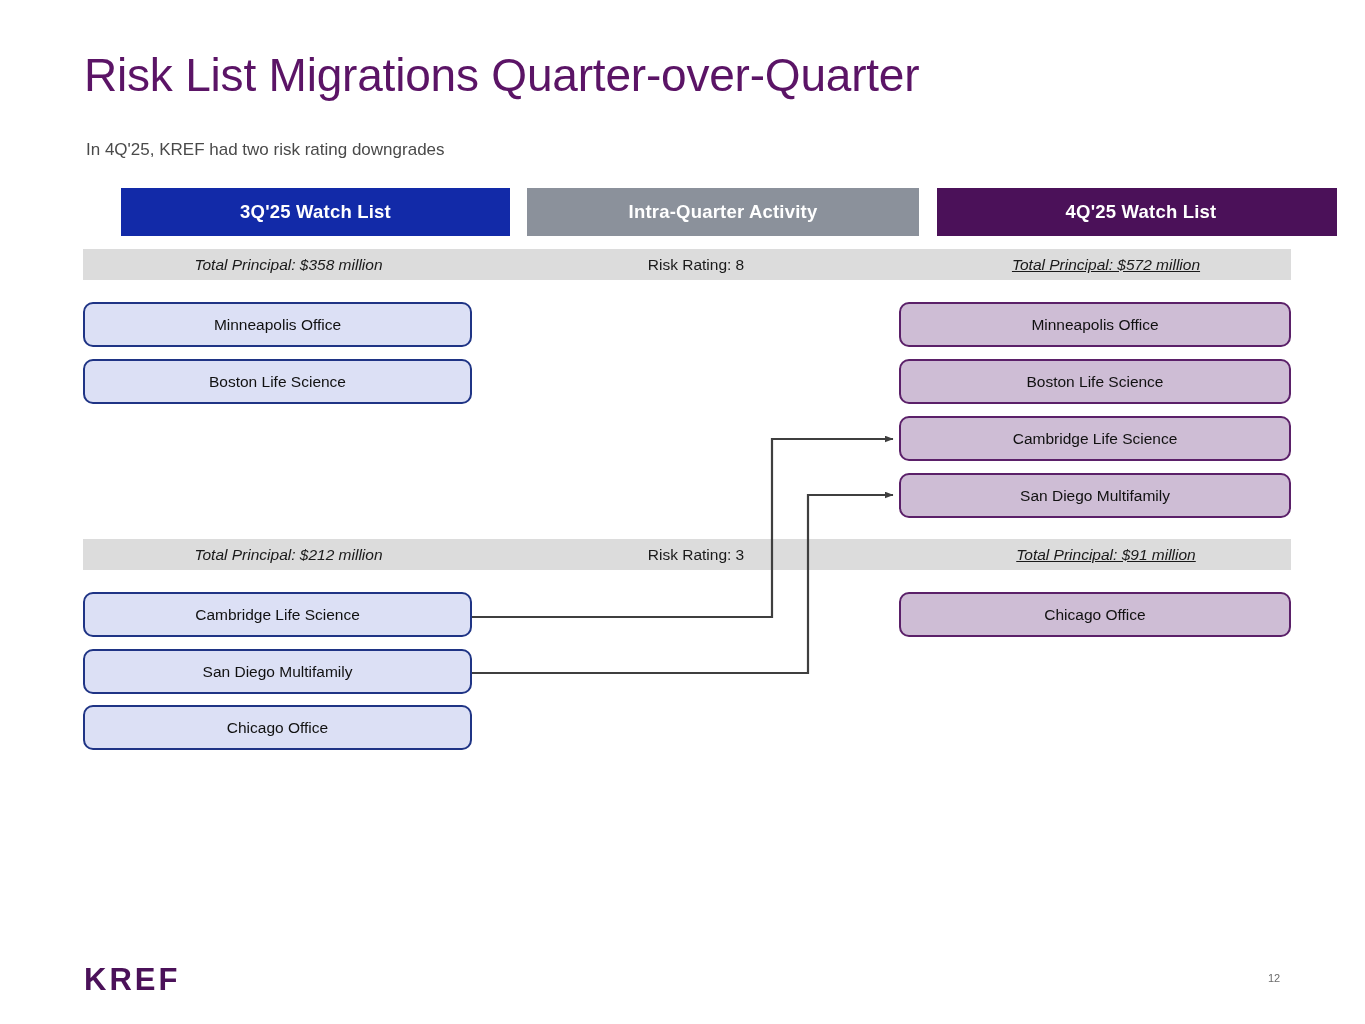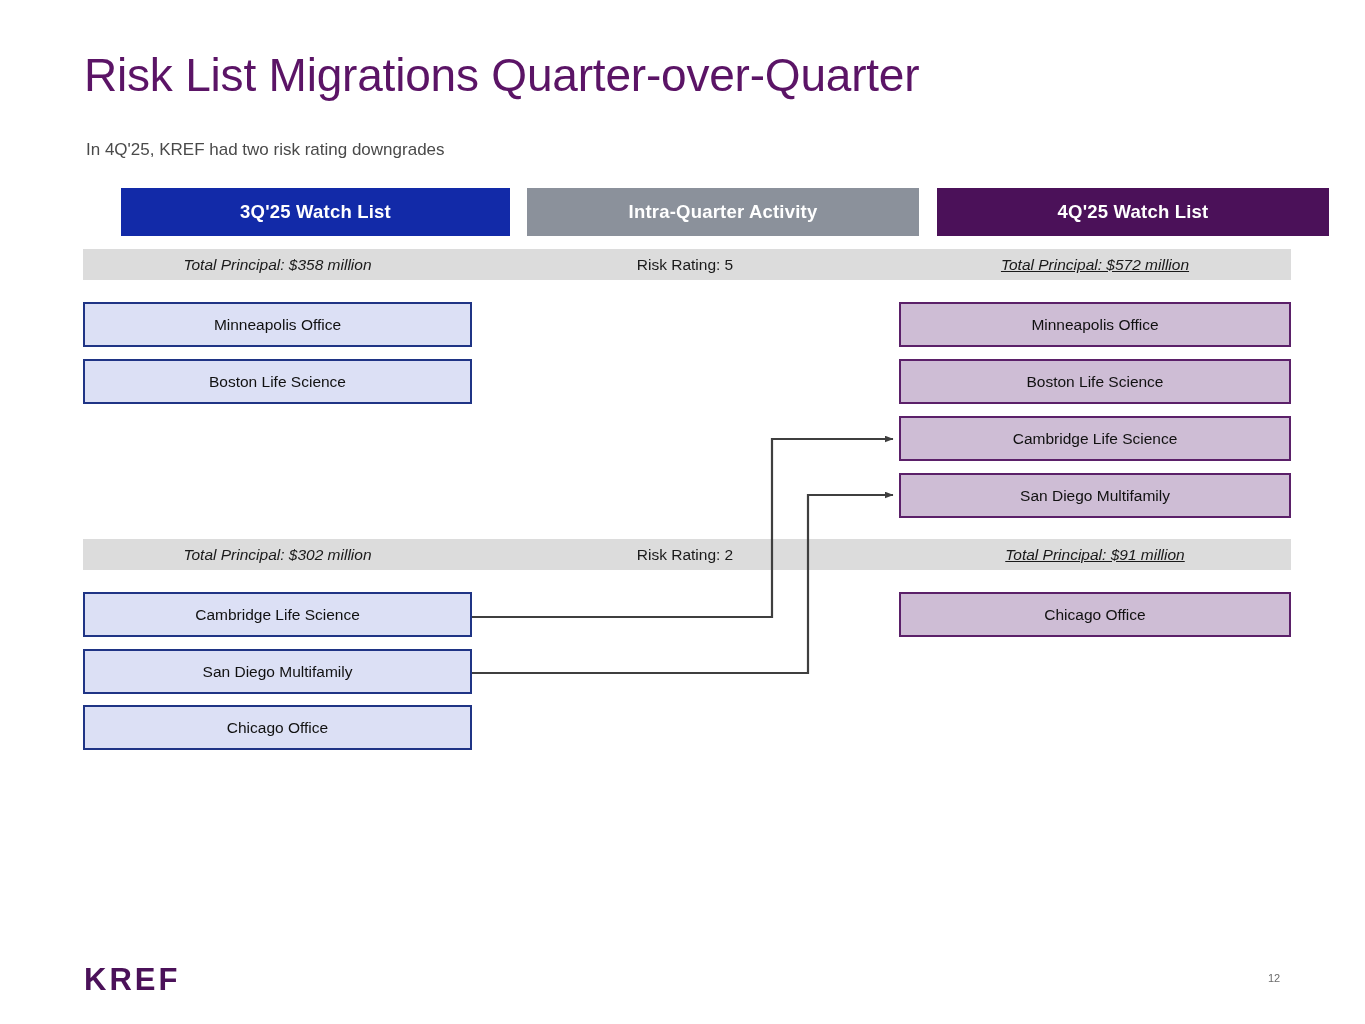--- a/index.html
+++ b/index.html
@@ -44,21 +44,21 @@
     align-items: center;
     justify-content: center;
     color: #ffffff;
     font-size: 18.5px;
     font-weight: bold;
     letter-spacing: 0.2px;
     margin-left: 38px;
   }
   #header-left  { left: 83px;  width: 389px; background: #122AA8; }
   #header-mid   { left: 489px; width: 392px; background: #8B919B; }
-  #header-right { left: 899px; width: 392px; background: #4B1159; }
+  #header-right { left: 899px; width: 392px; background: #4B1159; padding-left: 8px; }
 
   
   .band {
     position: absolute;
     left: 83px;
     width: 1208px;
     height: 31px;
     background: #DCDCDC;
   }
   #band-rr5 { top: 249px; }
@@ -66,36 +66,38 @@
   .band-cell {
     position: absolute;
     top: 0;
     height: 31px;
     display: flex;
     align-items: center;
     justify-content: center;
     font-size: 15.5px;
     color: #1a1a1a;
     white-space: nowrap;
+    padding-left: 11px;
   }
   .band-left  { left: 0px;   width: 389px; font-style: italic; }
   .band-mid   { left: 406px; width: 392px; }
   .band-right { left: 816px; width: 392px; font-style: italic; text-decoration: underline; }
 
   
   .ebox {
     position: absolute;
     height: 45px;
     display: flex;
     align-items: center;
     justify-content: center;
     font-size: 15.5px;
     color: #111111;
     box-sizing: border-box;
     white-space: nowrap;
+    border-radius: 10px;
   }
   .ebox-left {
     left: 83px;
     width: 389px;
     background: #DCE0F5;
     border: 2px solid #1F3485;
   }
   .ebox-right {
     left: 899px;
     width: 392px;
@@ -151,35 +153,35 @@
 <div id="page-subtitle">In 4Q'25, KREF had two risk rating downgrades</div>
 
 <div id="header-left" class="col-header">3Q'25 Watch List</div>
 
 <div id="header-mid" class="col-header">Intra-Quarter Activity</div>
 
 <div id="header-right" class="col-header">4Q'25 Watch List</div>
 
 <div id="band-rr5" class="band">
   <div class="band-cell band-left">Total Principal: $358 million</div>
-  <div class="band-cell band-mid">Risk Rating: 5</div>
+  <div class="band-cell band-mid">Risk Rating: 8</div>
   <div class="band-cell band-right">Total Principal: $572 million</div>
 </div>
 
 <div class="ebox ebox-left row1">Minneapolis Office</div>
 <div class="ebox ebox-left row2">Boston Life Science</div>
 
 <div class="ebox ebox-right row1">Minneapolis Office</div>
 <div class="ebox ebox-right row2">Boston Life Science</div>
 <div class="ebox ebox-right row3">Cambridge Life Science</div>
 <div class="ebox ebox-right row4">San Diego Multifamily</div>
 
 <div id="band-rr4" class="band">
-  <div class="band-cell band-left">Total Principal: $302 million</div>
-  <div class="band-cell band-mid">Risk Rating: 2</div>
+  <div class="band-cell band-left">Total Principal: $212 million</div>
+  <div class="band-cell band-mid">Risk Rating: 3</div>
   <div class="band-cell band-right">Total Principal: $91 million</div>
 </div>
 
 <div class="ebox ebox-left brow1">Cambridge Life Science</div>
 <div class="ebox ebox-left brow2">San Diego Multifamily</div>
 <div class="ebox ebox-left brow3">Chicago Office</div>
 
 <div class="ebox ebox-right brow1">Chicago Office</div>
 
 <svg id="connectors" viewBox="0 0 1365 1024" xmlns="http://www.w3.org/2000/svg">

